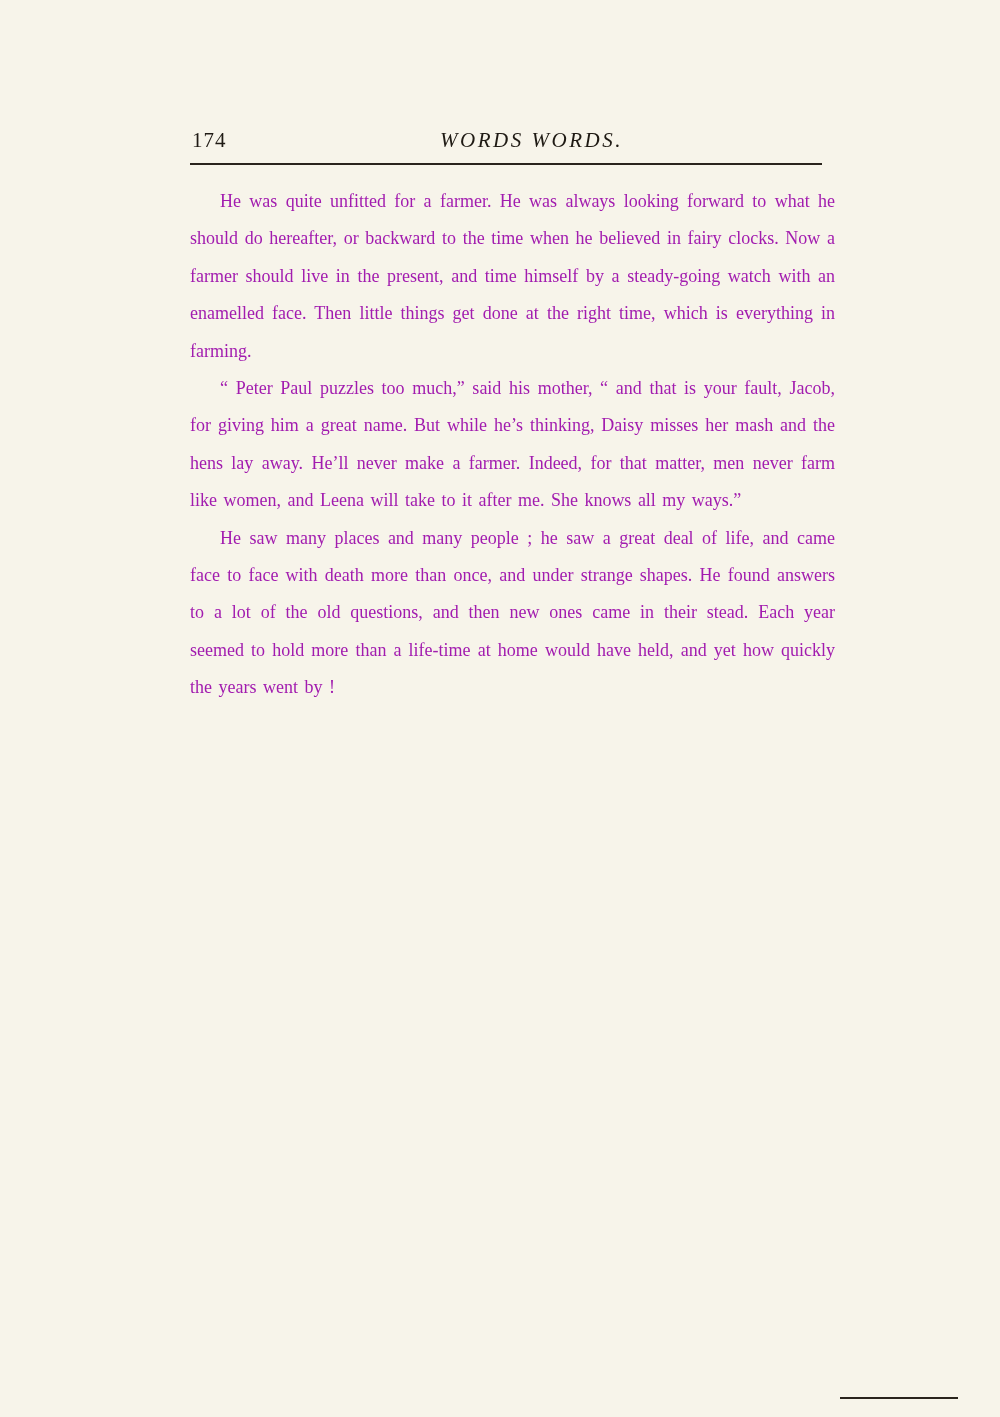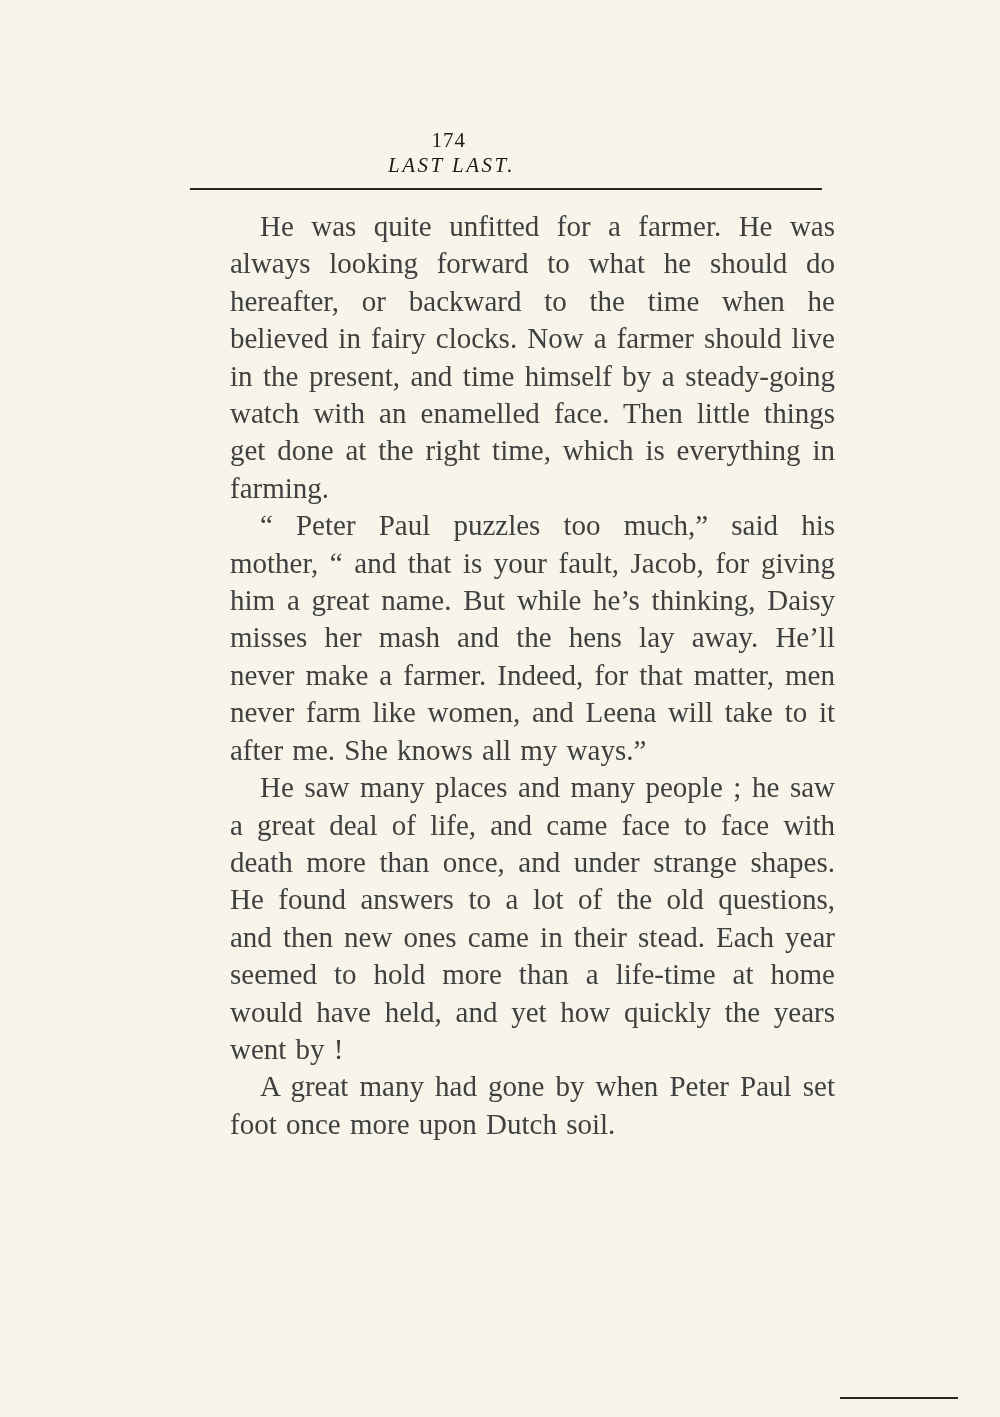--- a/index.html
+++ b/index.html
@@ -20,24 +20,23 @@
     overflow: hidden;
   }
   .page-inner {
     position: absolute;
     left: 190px;
     top: 128px;
     width: 645px;
   }
   .running-head {
     display: flex;
-    align-items: center;
+    align-items: flex-end;
     margin-bottom: 6px;
     padding: 0 4px 0 2px;
-    flex-direction: column;
   }
   .page-number {
     font-size: 21px;
     letter-spacing: 1px;
     width: 160px;
     color: #1f1a14;
   }
   .head-title {
     flex: 1;
     text-align: center;
@@ -47,25 +46,24 @@
     padding-right: 120px;
     color: #1f1a14;
   }
   .head-rule {
     border: 0;
     border-top: 2px solid #2a241d;
     margin: 10px 0 18px 0;
     width: 632px;
   }
   .body-text {
-    font-size: 29px;
+    font-size: 18px;
     line-height: 37.4px;
     text-align: justify;
-    color: #404040;
-    margin-left: 40px;
+    color: #a21caf;
   }
   .body-text p {
     margin: 0;
     text-indent: 30px;
     word-spacing: 2px;
   }
   .bottom-mark {
     position: absolute;
     right: 42px;
     bottom: 18px;
@@ -74,28 +72,27 @@
   }
 </style>
 </head>
 <body>
 
 <div class="page">
   <div class="page-inner">
 
     <div class="running-head">
       <span class="page-number">174</span>
-      <span class="head-title">LAST LAST.</span>
+      <span class="head-title">WORDS WORDS.</span>
     </div>
 
     <hr class="head-rule">
 
     <div class="body-text">
       <p>He was quite unfitted for a farmer.  He was always looking forward to what he should do hereafter, or backward to the time when he believed in fairy clocks.  Now a farmer should live in the present, and time himself by a steady-going watch with an enamelled face.  Then little things get done at the right time, which is everything in farming.</p>
       <p>“ Peter Paul puzzles too much,” said his mother, “ and that is your fault, Jacob, for giving him a great name.  But while he’s thinking, Daisy misses her mash and the hens lay away.  He’ll never make a farmer.  Indeed, for that matter, men never farm like women, and Leena will take to it after me.  She knows all my ways.”</p>
       <p>He saw many places and many people ; he saw a great deal of life, and came face to face with death more than once, and under strange shapes.  He found answers to a lot of the old questions, and then new ones came in their stead.  Each year seemed to hold more than a life-time at home would have held, and yet how quickly the years went by !</p>
-      <p>A great many had gone by when Peter Paul set foot once more upon Dutch soil.</p>
     </div>
 
   </div>
 
   <div class="bottom-mark"></div>
 </div>
 
 </body></html>

